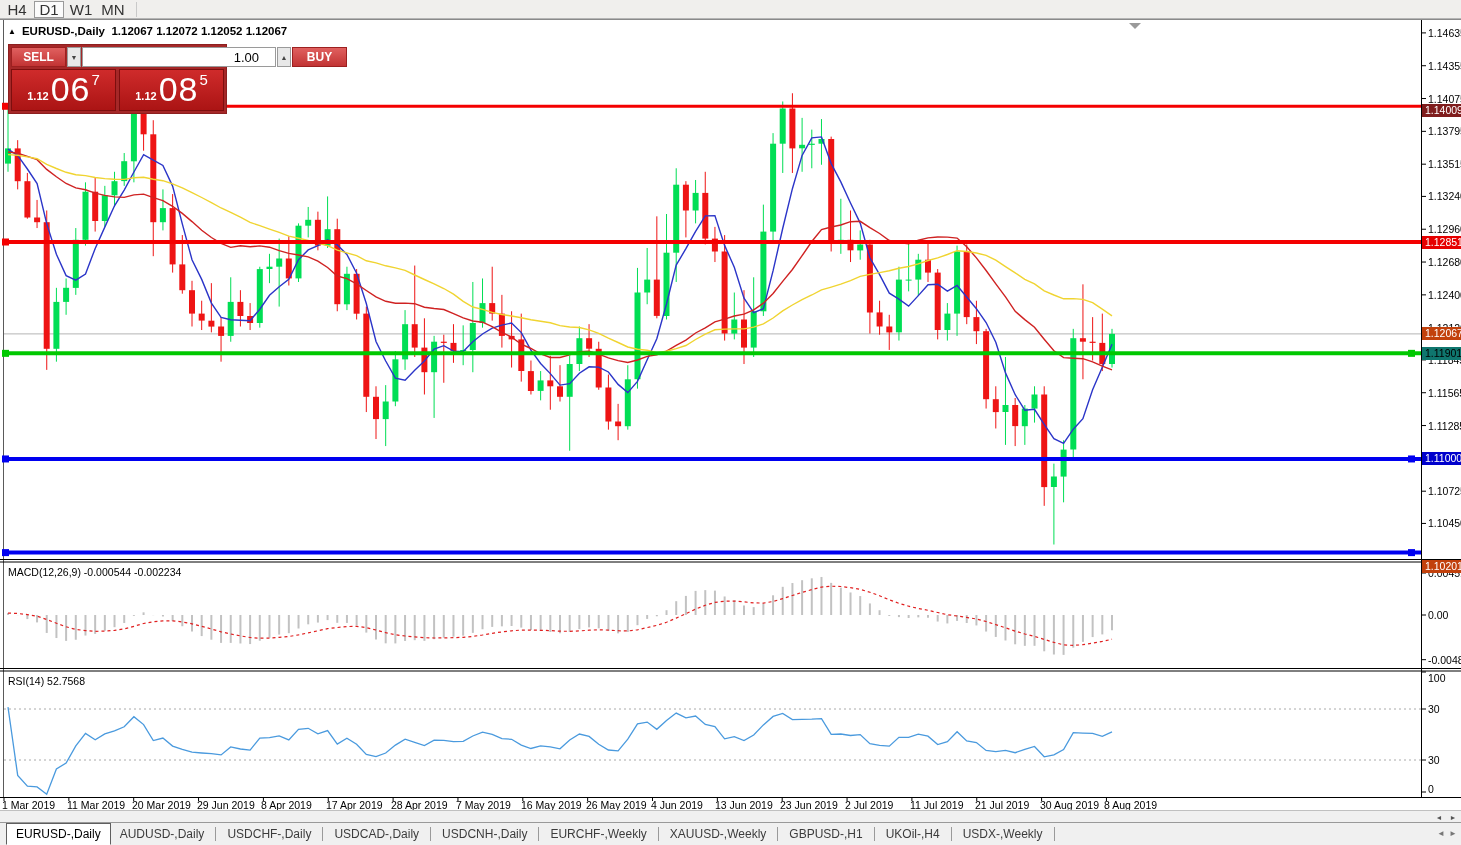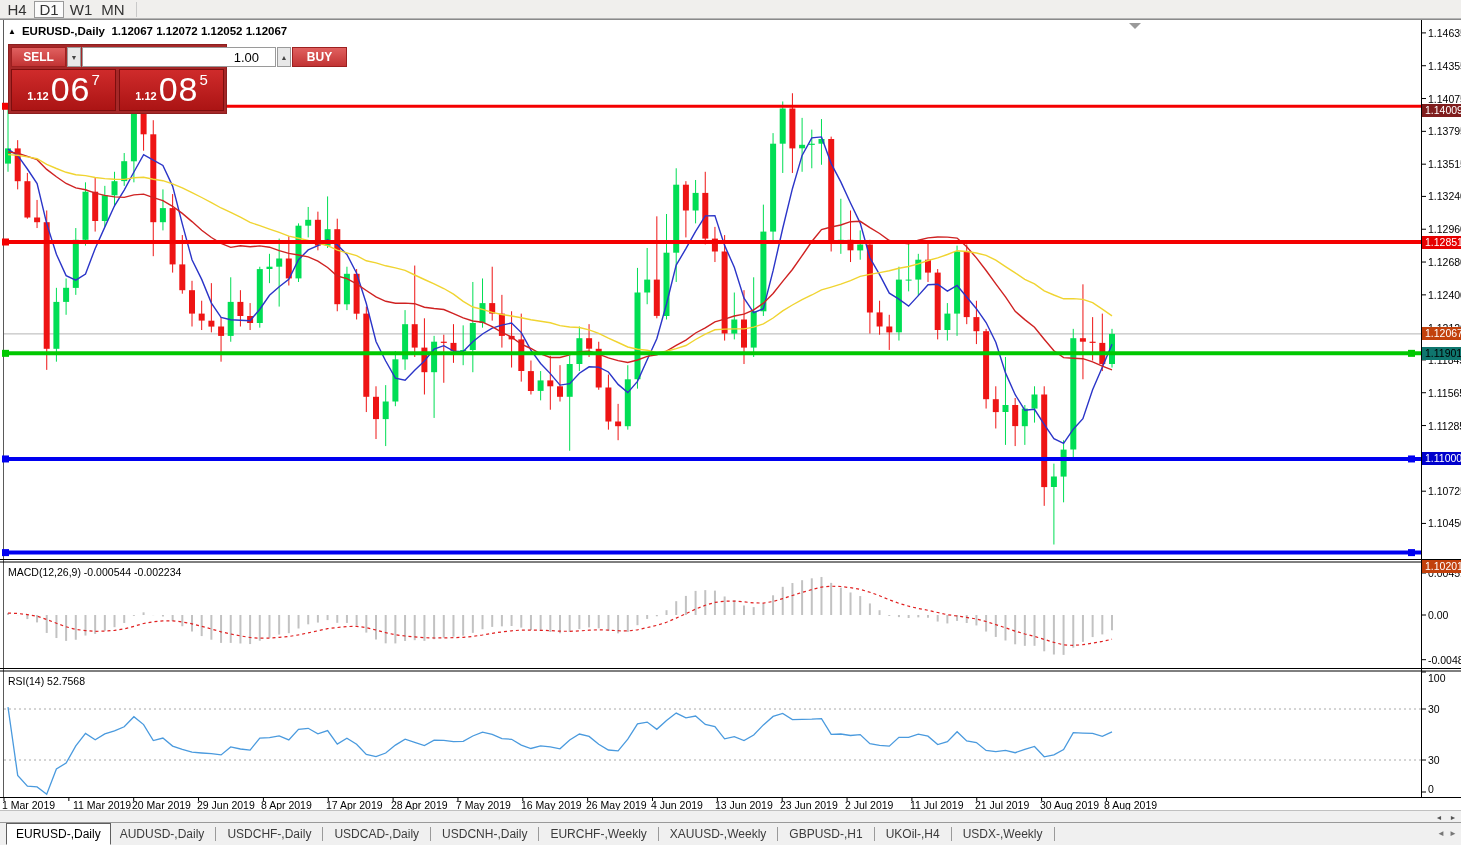--- a/index.html
+++ b/index.html
@@ -558,21 +558,21 @@
     <div class="ptick" style="top:703px">30</div>
     <div class="ptick" style="top:754px">30</div>
     <div class="ptick" style="top:783px">0</div>
     <div class="badge" style="top:104px;background:#7f1d1d;color:#ffffff">1.14009</div>
     <div class="badge" style="top:236px;background:#e60000;color:#ffffff">1.12851</div>
     <div class="badge" style="top:347px;background:#0f766e;color:#000000">1.11901</div>
     <div class="badge" style="top:452px;background:#0000cc;color:#ffffff">1.11000</div>
     <div class="badge" style="top:560px;background:#c2410c;color:#ffffff">1.10201</div>
     <div class="badge" style="top:327px;background:#c2410c;color:#ffffff">1.12067</div>
     <div class="dlabel" style="left:2px">1 Mar 2019</div>
-    <div class="dlabel" style="left:73px">11 Mar 2019</div>
+    <div class="dlabel" style="left:67px">11 Mar 2019</div>
     <div class="dlabel" style="left:132px">20 Mar 2019</div>
     <div class="dlabel" style="left:197px">29 Jun 2019</div>
     <div class="dlabel" style="left:261px">8 Apr 2019</div>
     <div class="dlabel" style="left:326px">17 Apr 2019</div>
     <div class="dlabel" style="left:391px">28 Apr 2019</div>
     <div class="dlabel" style="left:456px">7 May 2019</div>
     <div class="dlabel" style="left:521px">16 May 2019</div>
     <div class="dlabel" style="left:586px">26 May 2019</div>
     <div class="dlabel" style="left:651px">4 Jun 2019</div>
     <div class="dlabel" style="left:715px">13 Jun 2019</div>

